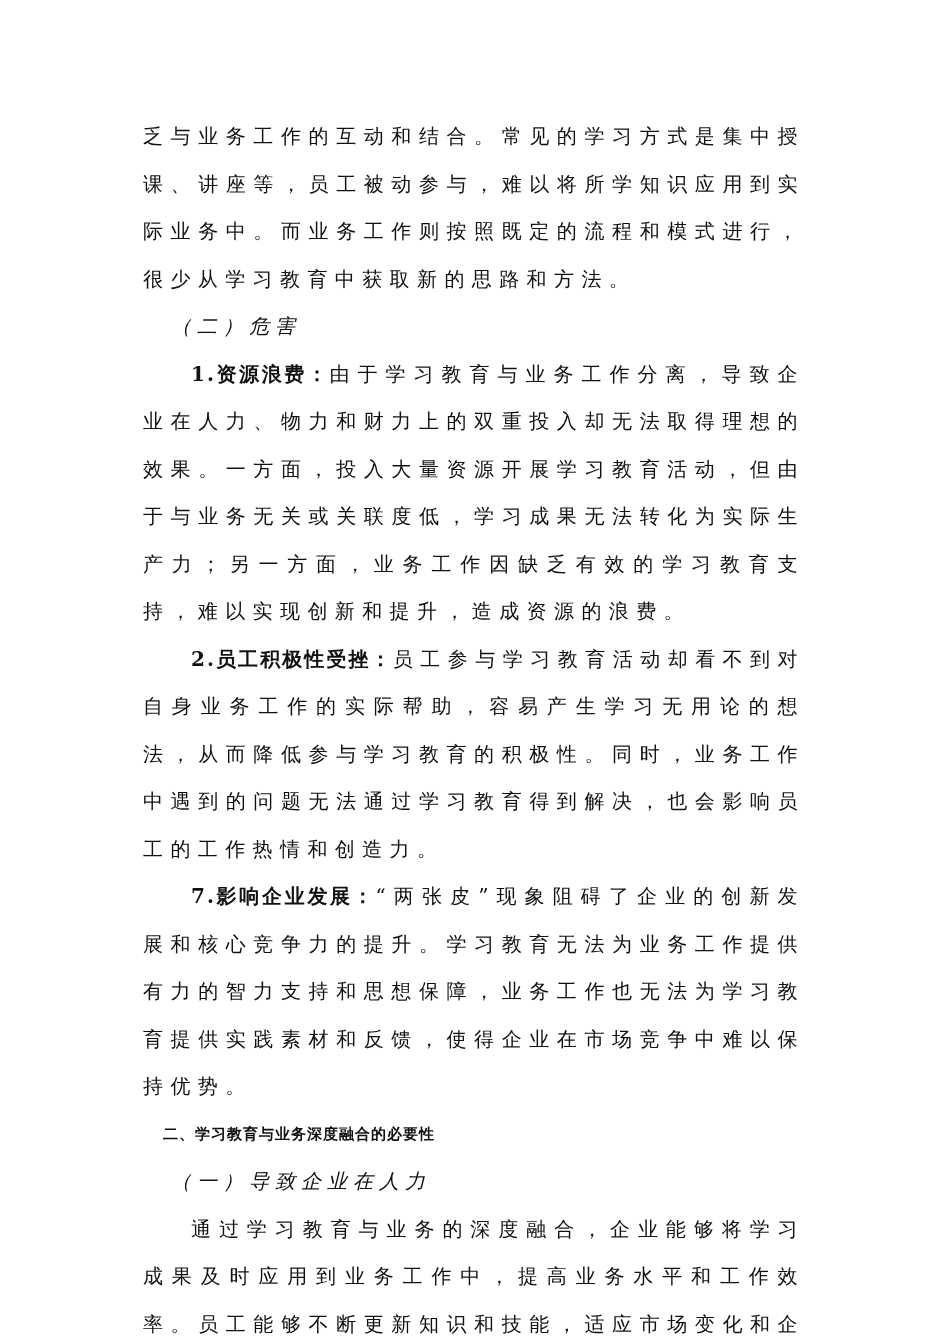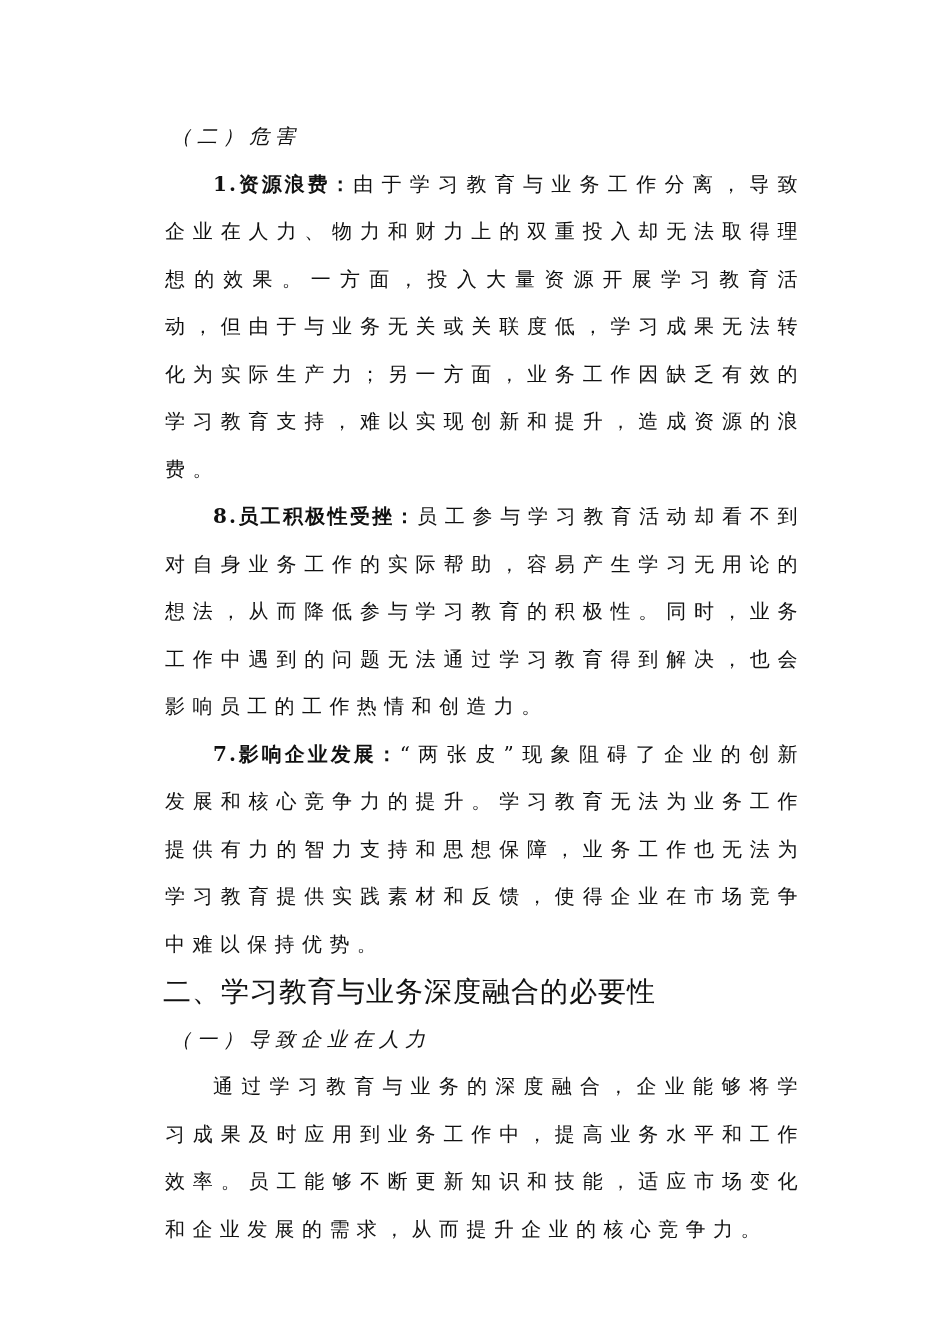--- a/index.html
+++ b/index.html
@@ -25,55 +25,55 @@
       font-size: 20px;
       line-height: 47.5px;
       letter-spacing: 7.4px;
       margin: 0;
       text-align: justify;
       white-space: normal;
       word-break: break-all;
     }
     .indent {
       text-indent: 48px;
-      margin-left: 22px;
     }
     .b {
       font-weight: bold;
       letter-spacing: 2px;
     }
     .h1 {
       font-family: "DejaVu Sans", "Liberation Sans", sans-serif;
-      font-weight: normal;
-      font-size: 28px;
+      font-weight: bold;
+      font-size: 15px;
       letter-spacing: 1px;
       text-indent: 20px;
       line-height: 47.5px;
       margin: 0;
     }
     .h2 {
       font-size: 20px;
       line-height: 47.5px;
       letter-spacing: 6px;
       text-indent: 28px;
       margin: 0;
       font-style: italic;
     }
   </style>
 </head>
 <body>
 
 <div class="page">
 
+  <p class="p">乏与业务工作的互动和结合。常见的学习方式是集中授课、讲座等，员工被动参与，难以将所学知识应用到实际业务中。而业务工作则按照既定的流程和模式进行，很少从学习教育中获取新的思路和方法。</p>
 
   <p class="h2">（二）危害</p>
 
   <p class="p indent"><span class="b">1.资源浪费：</span><span>由于学习教育与业务工作分离，导致企业在人力、物力和财力上的双重投入却无法取得理想的效果。一方面，投入大量资源开展学习教育活动，但由于与业务无关或关联度低，学习成果无法转化为实际生产力；另一方面，业务工作因缺乏有效的学习教育支持，难以实现创新和提升，造成资源的浪费。</span></p>
 
-  <p class="p indent"><span class="b">8.员工积极性受挫：</span><span>员工参与学习教育活动却看不到对自身业务工作的实际帮助，容易产生学习无用论的想法，从而降低参与学习教育的积极性。同时，业务工作中遇到的问题无法通过学习教育得到解决，也会影响员工的工作热情和创造力。</span></p>
+  <p class="p indent"><span class="b">2.员工积极性受挫：</span><span>员工参与学习教育活动却看不到对自身业务工作的实际帮助，容易产生学习无用论的想法，从而降低参与学习教育的积极性。同时，业务工作中遇到的问题无法通过学习教育得到解决，也会影响员工的工作热情和创造力。</span></p>
 
   <p class="p indent"><span class="b">7.影响企业发展：</span><span>“两张皮”现象阻碍了企业的创新发展和核心竞争力的提升。学习教育无法为业务工作提供有力的智力支持和思想保障，业务工作也无法为学习教育提供实践素材和反馈，使得企业在市场竞争中难以保持优势。</span></p>
 
   <p class="h1">二、学习教育与业务深度融合的必要性</p>
 
   <p class="h2">（一）导致企业在人力</p>
 
   <p class="p indent">通过学习教育与业务的深度融合，企业能够将学习成果及时应用到业务工作中，提高业务水平和工作效率。员工能够不断更新知识和技能，适应市场变化和企业发展的需求，从而提升企业的核心竞争力。</p>
 
 </div>

